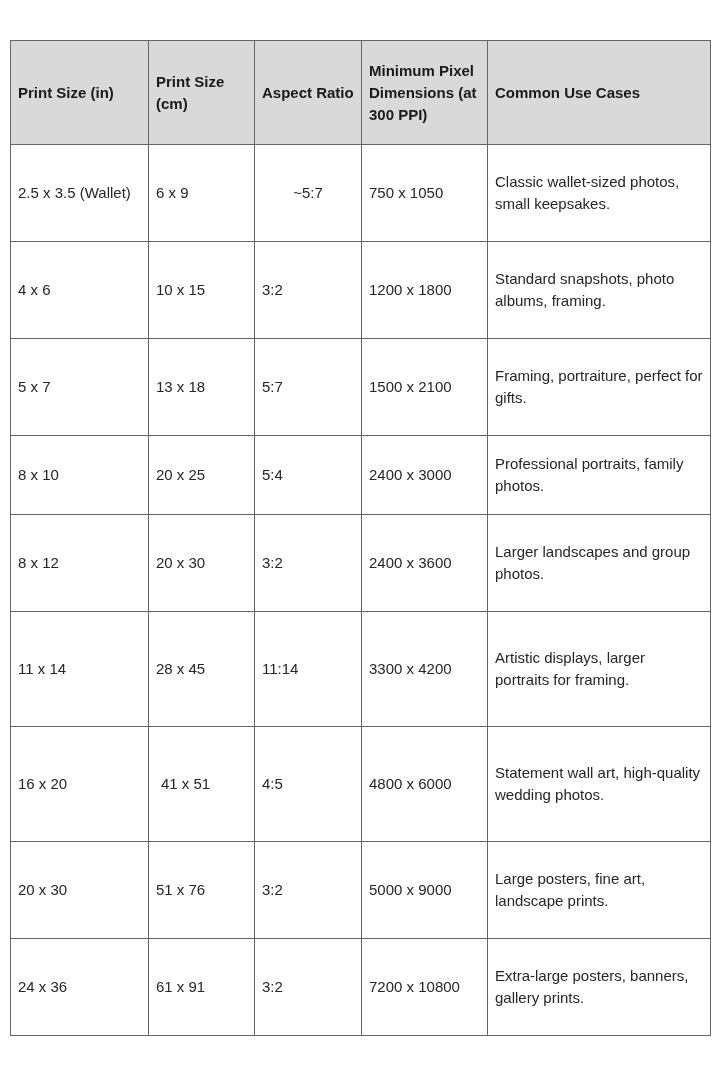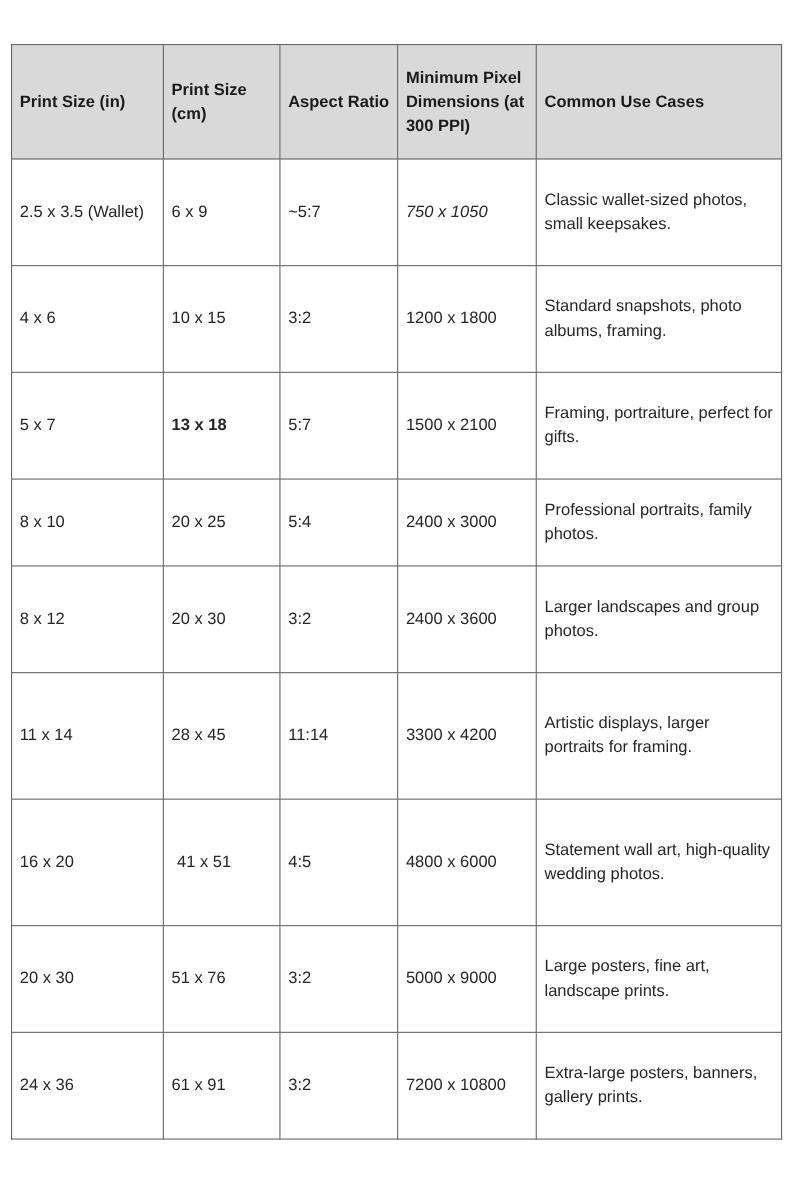--- a/index.html
+++ b/index.html
@@ -50,34 +50,34 @@
       <th>Print Size (cm)</th>
       <th>Aspect Ratio</th>
       <th>Minimum Pixel Dimensions (at 300 PPI)</th>
       <th>Common Use Cases</th>
     </tr>
   </thead>
   <tbody id="tbody">
       <tr>
         <td style="height: 96px;">2.5 x 3.5 (Wallet)</td>
         <td style="height: 96px;">6 x 9</td>
-        <td style="height: 96px;">~5:7</td>
-        <td style="height: 96px; font-style: italic;">750 x 1050</td>
+        <td style="height: 96px; text-align: center;">~5:7</td>
+        <td style="height: 96px;">750 x 1050</td>
         <td style="height: 96px; margin-top: 12px;">Classic wallet-sized photos, small keepsakes.</td>
       </tr>
       <tr>
         <td style="height: 96px; margin-left: 43px;">4 x 6</td>
         <td style="height: 96px;">10 x 15</td>
         <td style="height: 96px;">3:2</td>
         <td style="height: 96px;">1200 x 1800</td>
         <td style="height: 96px;">Standard snapshots, photo albums, framing.</td>
       </tr>
       <tr>
         <td style="height: 96px;">5 x 7</td>
-        <td style="height: 96px; font-weight: bold;">13 x 18</td>
+        <td style="height: 96px;">13 x 18</td>
         <td style="height: 96px;">5:7</td>
         <td style="height: 96px;">1500 x 2100</td>
         <td style="height: 96px;">Framing, portraiture, perfect for gifts.</td>
       </tr>
       <tr>
         <td style="height: 78px;">8 x 10</td>
         <td style="height: 78px;">20 x 25</td>
         <td style="height: 78px;">5:4</td>
         <td style="height: 78px;">2400 x 3000</td>
         <td style="height: 78px;">Professional portraits, family photos.</td>

